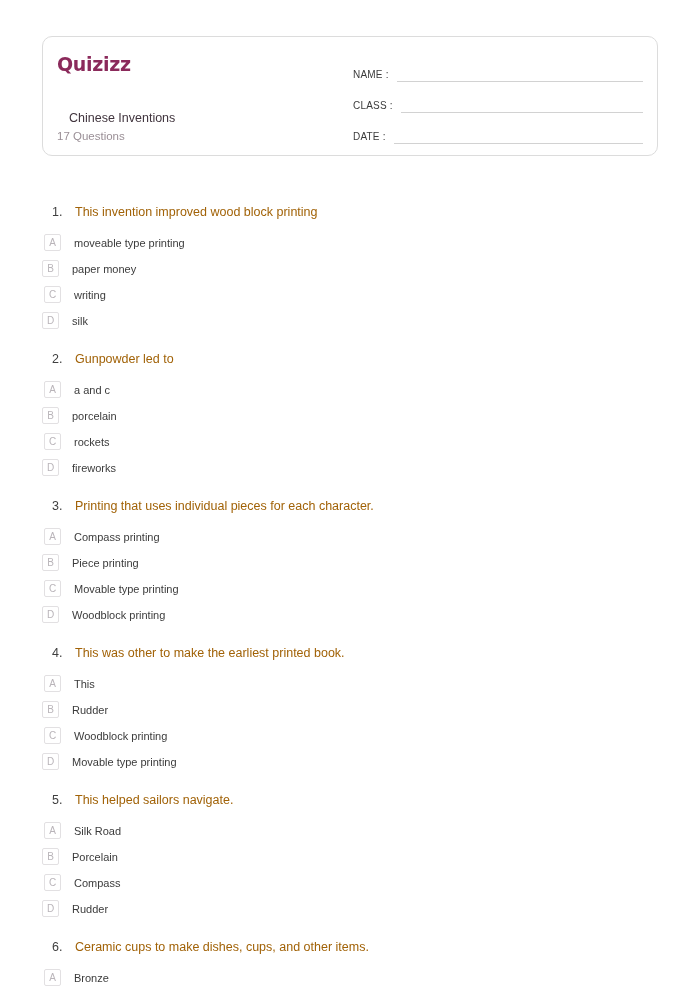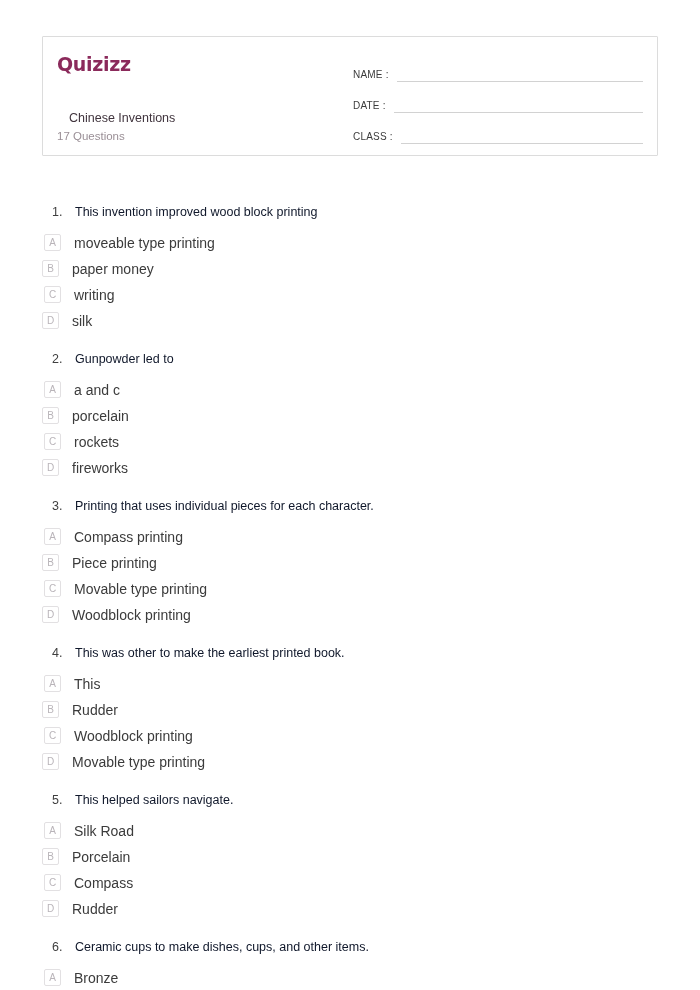--- a/index.html
+++ b/index.html
@@ -21,21 +21,21 @@
   }
 
   
   .header-box {
     position: absolute;
     left: 42px;
     top: 36px;
     width: 616px;
     height: 120px;
     border: 1px solid #dcdcdc;
-    border-radius: 1px;
+    border-radius: 10px;
     display: flex;
   }
   .header-left {
     width: 310px;
     padding: 16px 0 0 14px;
     position: relative;
   }
   .logo {
     font-size: 19px;
     font-weight: bold;
@@ -95,21 +95,21 @@
   }
   .q-num {
     width: 33px;
     font-size: 12.5px;
     color: #3f3f3f;
     text-align: left;
     padding-left: 10px;
   }
   .q-text {
     font-size: 12.5px;
-    color: #0f172a;
+    color: #a16207;
     line-height: 1.2;
   }
   .options {
     display: flex;
     flex-wrap: wrap;
   }
   .option {
     width: 50%;
     display: flex;
     align-items: center;
@@ -122,21 +122,21 @@
     border-radius: 2px;
     font-size: 10px;
     color: #b9b4b9;
     display: flex;
     align-items: center;
     justify-content: center;
     flex: 0 0 17px;
   }
   .opt-text {
     margin-left: 13px;
-    font-size: 14px;
+    font-size: 11px;
     color: #3b3b3b;
   }
   .opt-col-a { margin-left: 2px; }
   .opt-col-b { margin-left: 0; }
 </style>
 </head>
 <body>
 
 <div class="page">
 
@@ -145,27 +145,27 @@
       <div class="logo">Quizizz</div>
       <div class="quiz-title">Chinese Inventions</div>
       <div class="quiz-sub">17 Questions</div>
     </div>
     <div class="header-right">
       <div class="field-row">
         <span class="field-label">NAME :</span>
         <span class="field-line"></span>
       </div>
       <div class="field-row">
+        <span class="field-label">CLASS :</span>
+        <span class="field-line"></span>
+      </div>
+      <div class="field-row">
         <span class="field-label">DATE  :</span>
         <span class="field-line"></span>
       </div>
-      <div class="field-row">
-        <span class="field-label">CLASS :</span>
-        <span class="field-line"></span>
-      </div>
     </div>
   </div>
 
   <div class="questions">
 
     <div class="question-block">
       <div class="q-head">
         <span class="q-num">1.</span>
         <span class="q-text">This invention improved wood block printing</span>
       </div>

